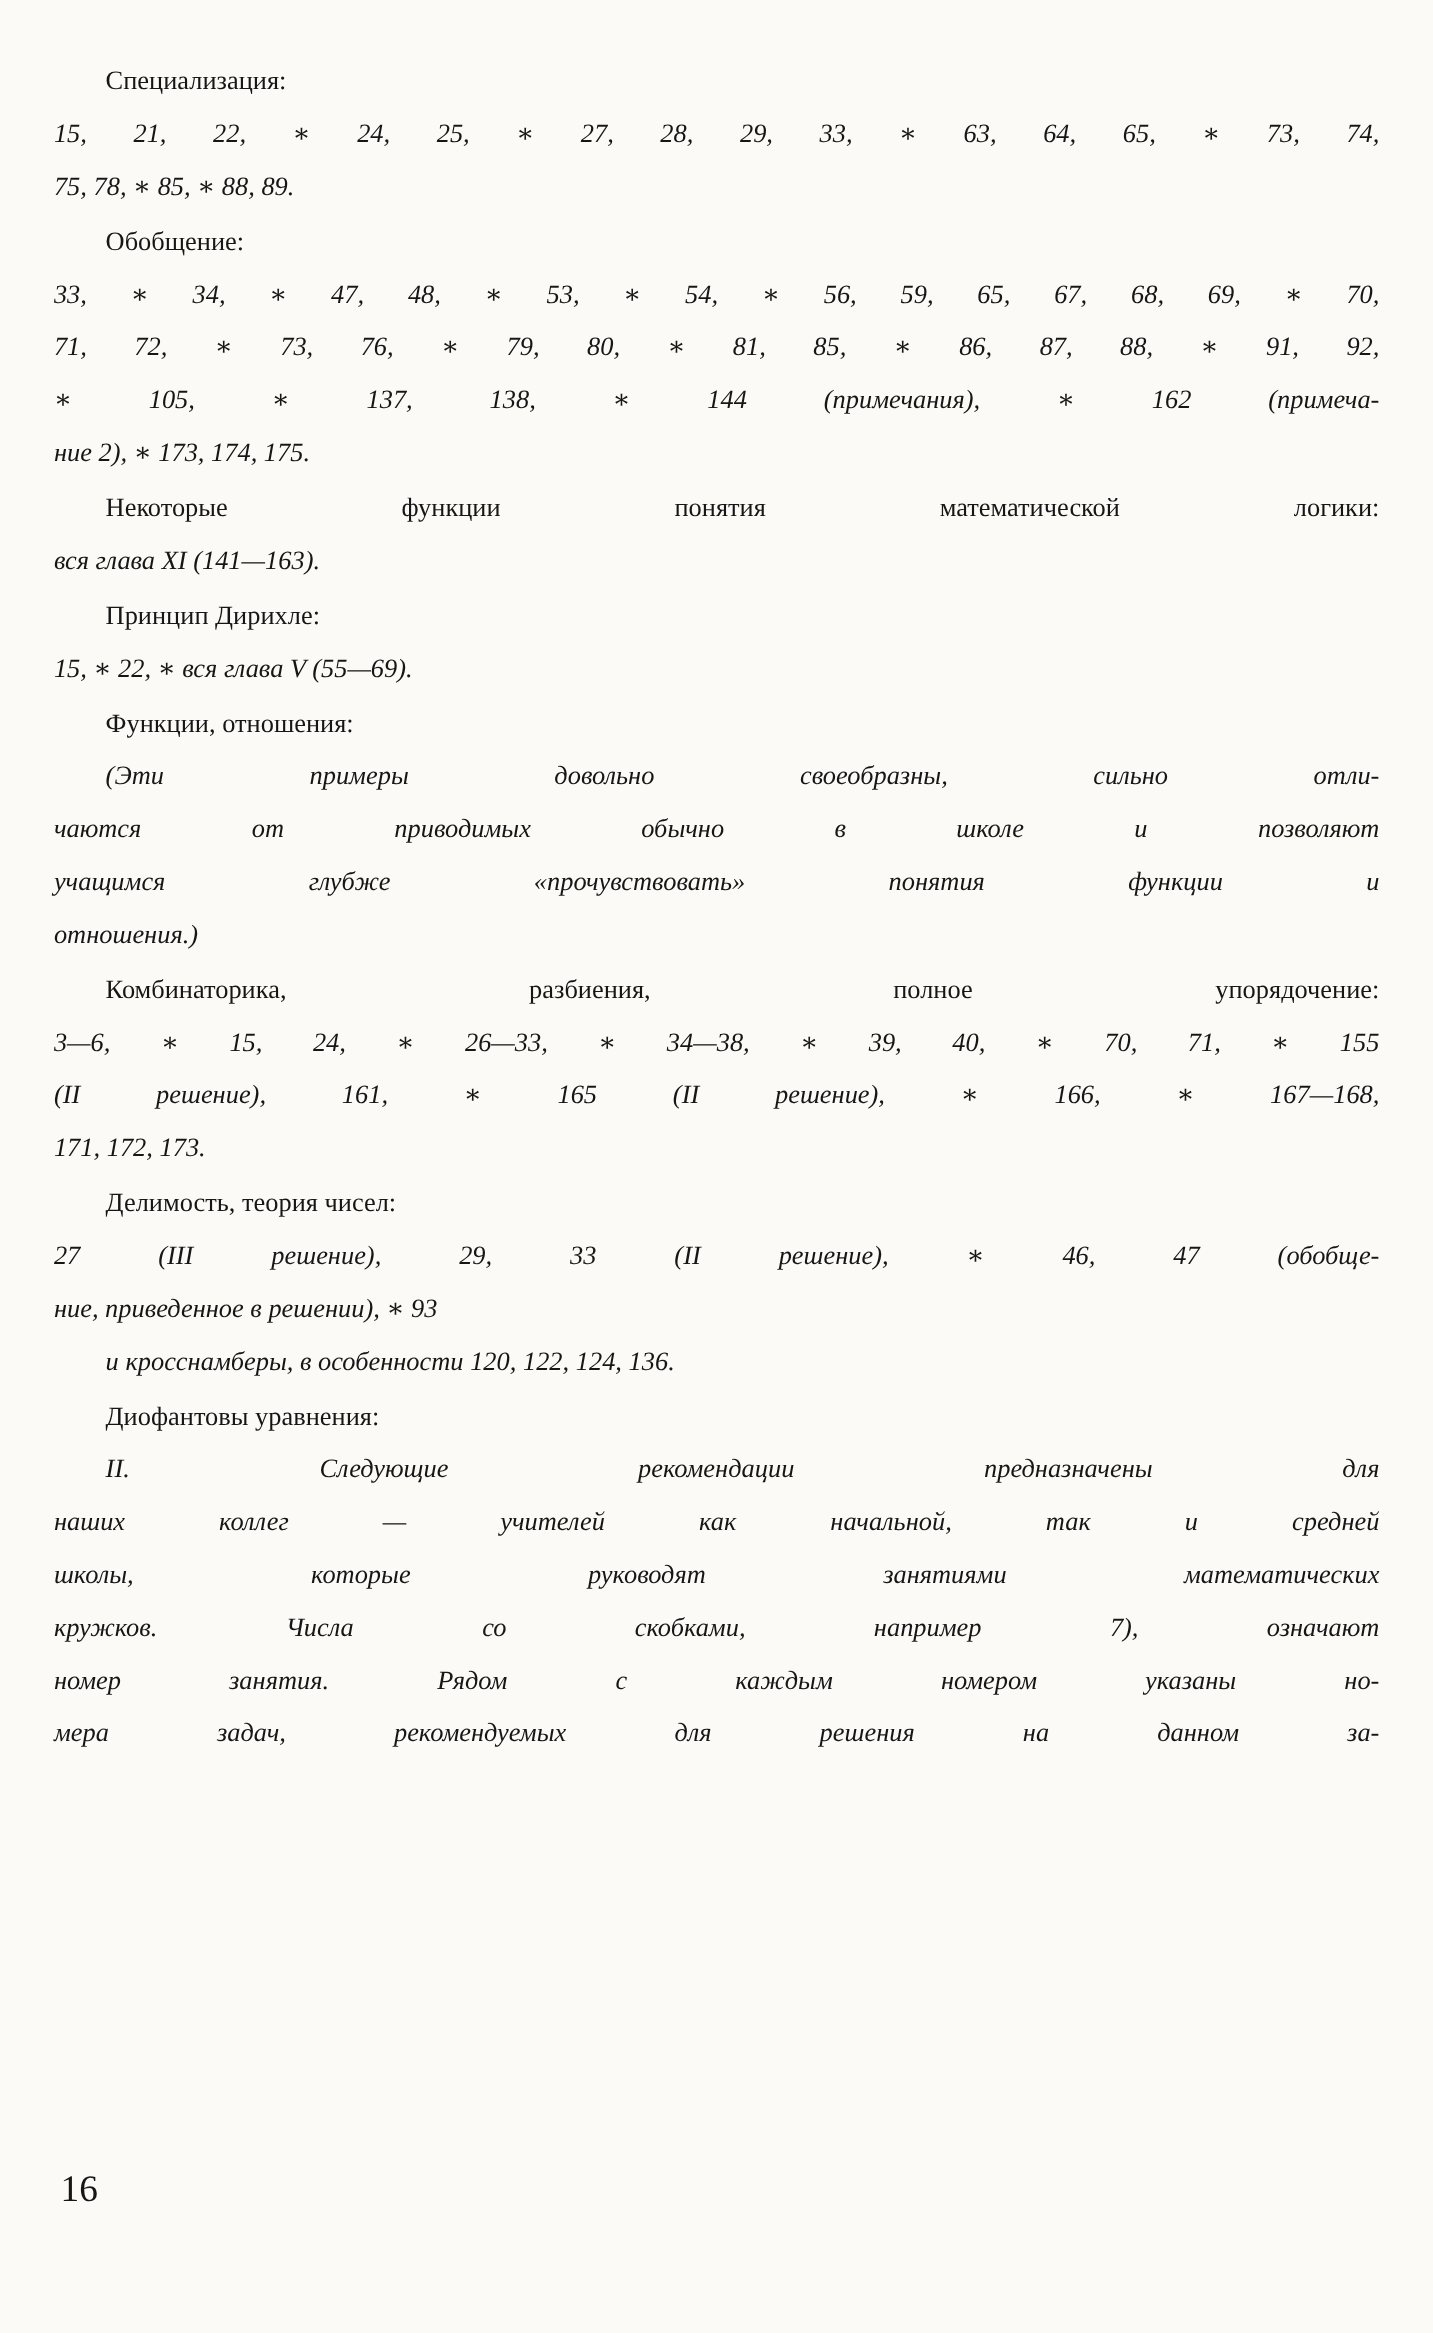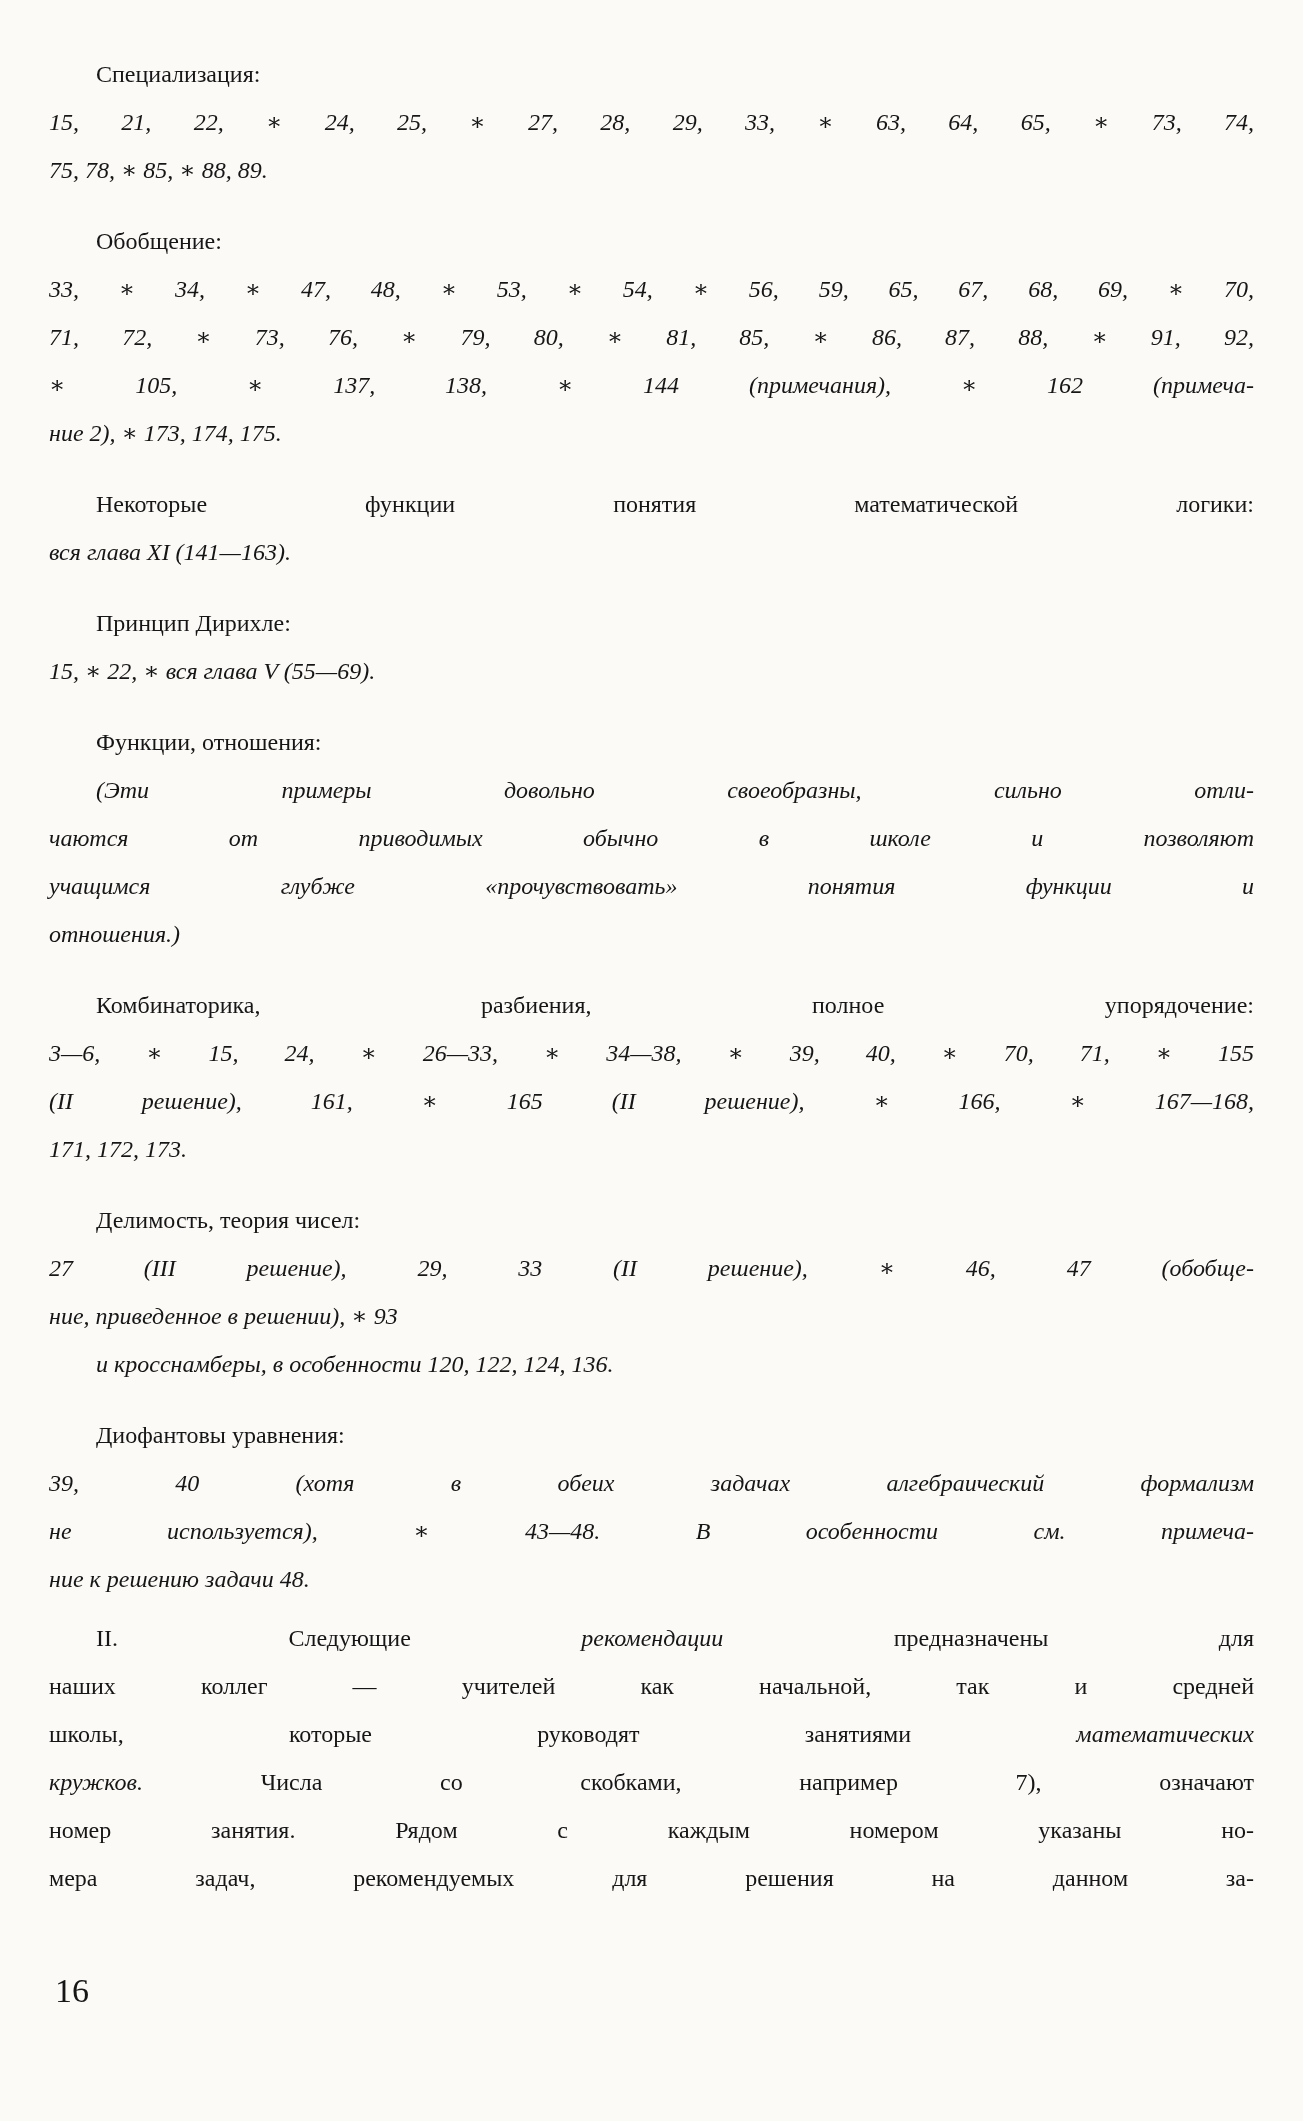--- a/index.html
+++ b/index.html
@@ -21,21 +21,21 @@
     left: 49px;
     top: 50px;
     width: 1205px;
     font-size: 24px;
     line-height: 48px;
     font-weight: 500;
   }
   .paragraph { margin: 0; }
   .paragraph + .paragraph { margin-top: 11px; }
   .paragraph.heading + .paragraph { margin-top: 0; font-style: italic; }
-  .paragraph.heading { margin-top: 23px; }
+  .paragraph.heading { margin-top: 2px; }
   .content .paragraph:first-child { margin-top: 0; }
   .line { text-align: left; }
   .line.justify {
     text-align: justify;
     text-align-last: justify;
   }
   .line.indent { text-indent: 47px; }
   .line em { font-style: italic; }
   .page-number {
     position: absolute;
@@ -99,25 +99,20 @@
         <div class="line indent"><span>Делимость, теория чисел:</span></div>
       </div>
       <div class="paragraph list">
         <div class="line justify"><span>27 (III решение), 29, 33 (II решение), ∗ 46, 47 (обобще-</span></div>
         <div class="line"><span>ние, приведенное в решении), ∗ 93</span></div>
         <div class="line indent"><span>и кросснамберы, в особенности 120, 122, 124, 136.</span></div>
       </div>
       <div class="paragraph heading">
         <div class="line indent"><span>Диофантовы уравнения:</span></div>
       </div>
-      <div class="paragraph list">
-        <div class="line justify"><span>39, 40 (хотя в обеих задачах алгебраический формализм</span></div>
-        <div class="line justify"><span>не используется), ∗ 43—48. В особенности см. примеча-</span></div>
-        <div class="line"><span>ние к решению задачи 48.</span></div>
-      </div>
       <div class="paragraph body">
         <div class="line indent justify"><span>II. Следующие </span><em>рекомендации</em><span> предназначены для</span></div>
         <div class="line justify"><span>наших коллег — учителей как начальной, так и средней</span></div>
         <div class="line justify"><span>школы, которые руководят занятиями </span><em>математических</em></div>
         <div class="line justify"><em>кружков.</em><span> Числа со скобками, например 7), означают</span></div>
         <div class="line justify"><span>номер занятия. Рядом с каждым номером указаны но-</span></div>
         <div class="line justify"><span>мера задач, рекомендуемых для решения на данном за-</span></div>
       </div>
     </div>
   <div class="page-number">16</div>

